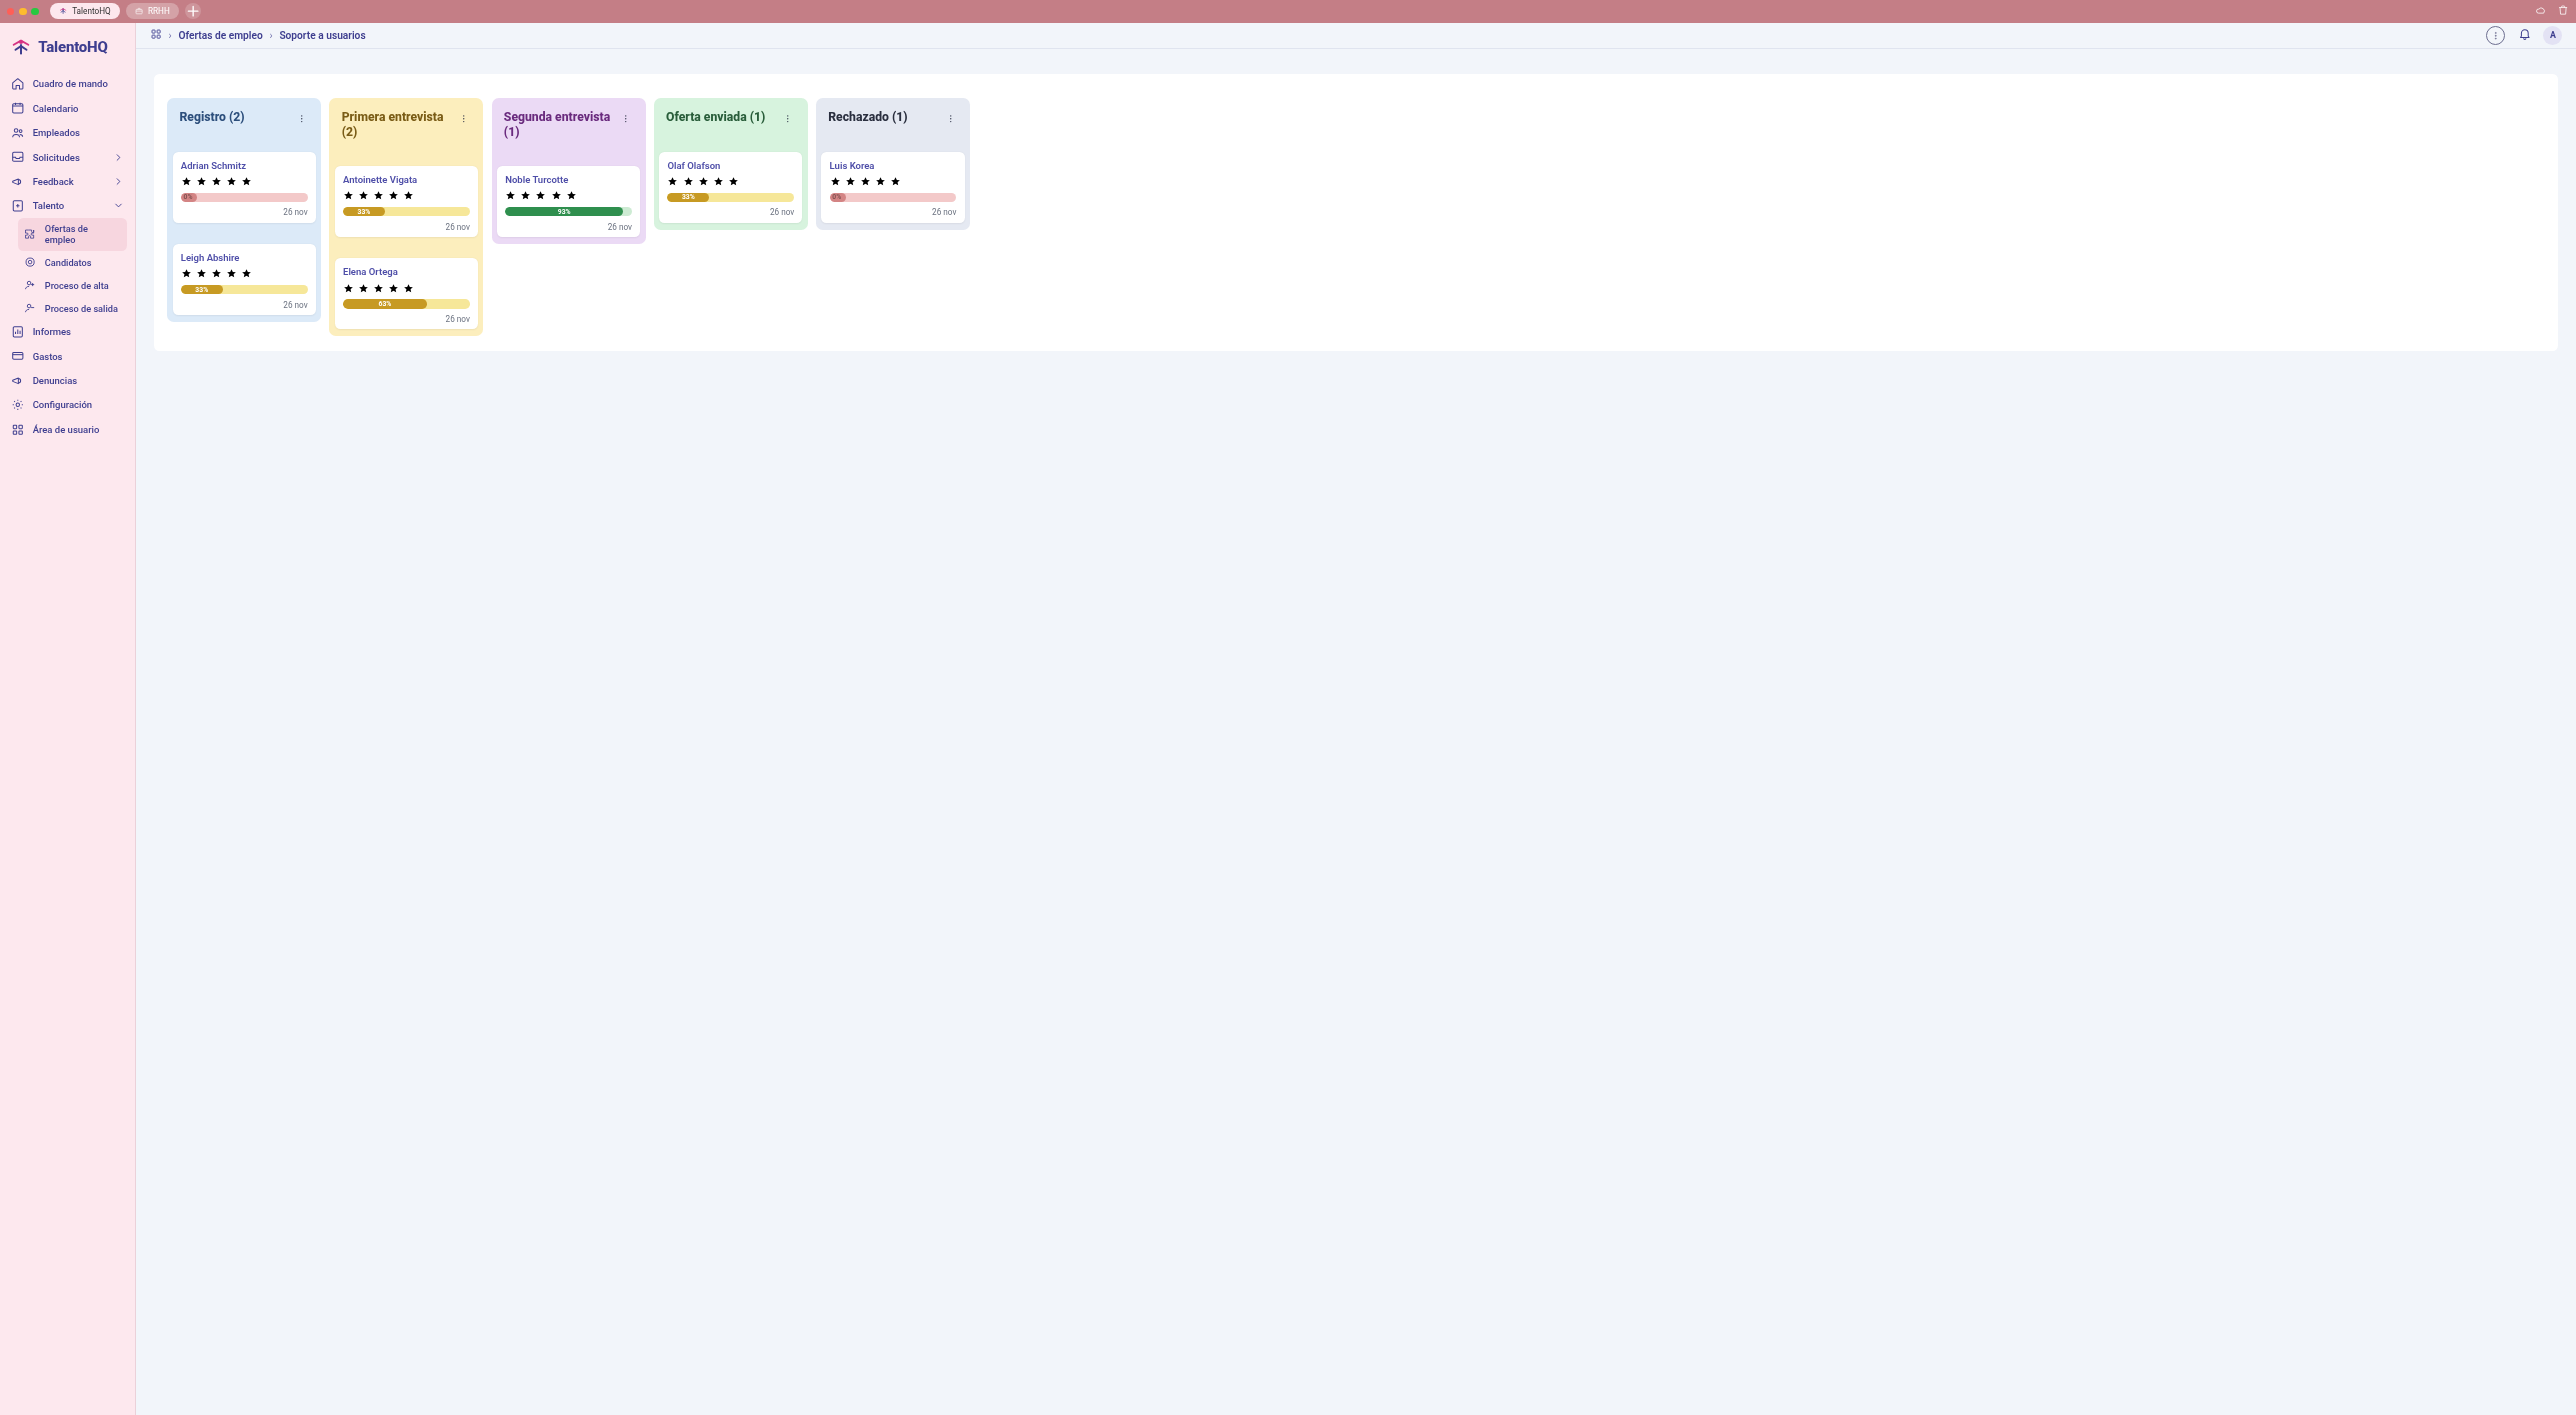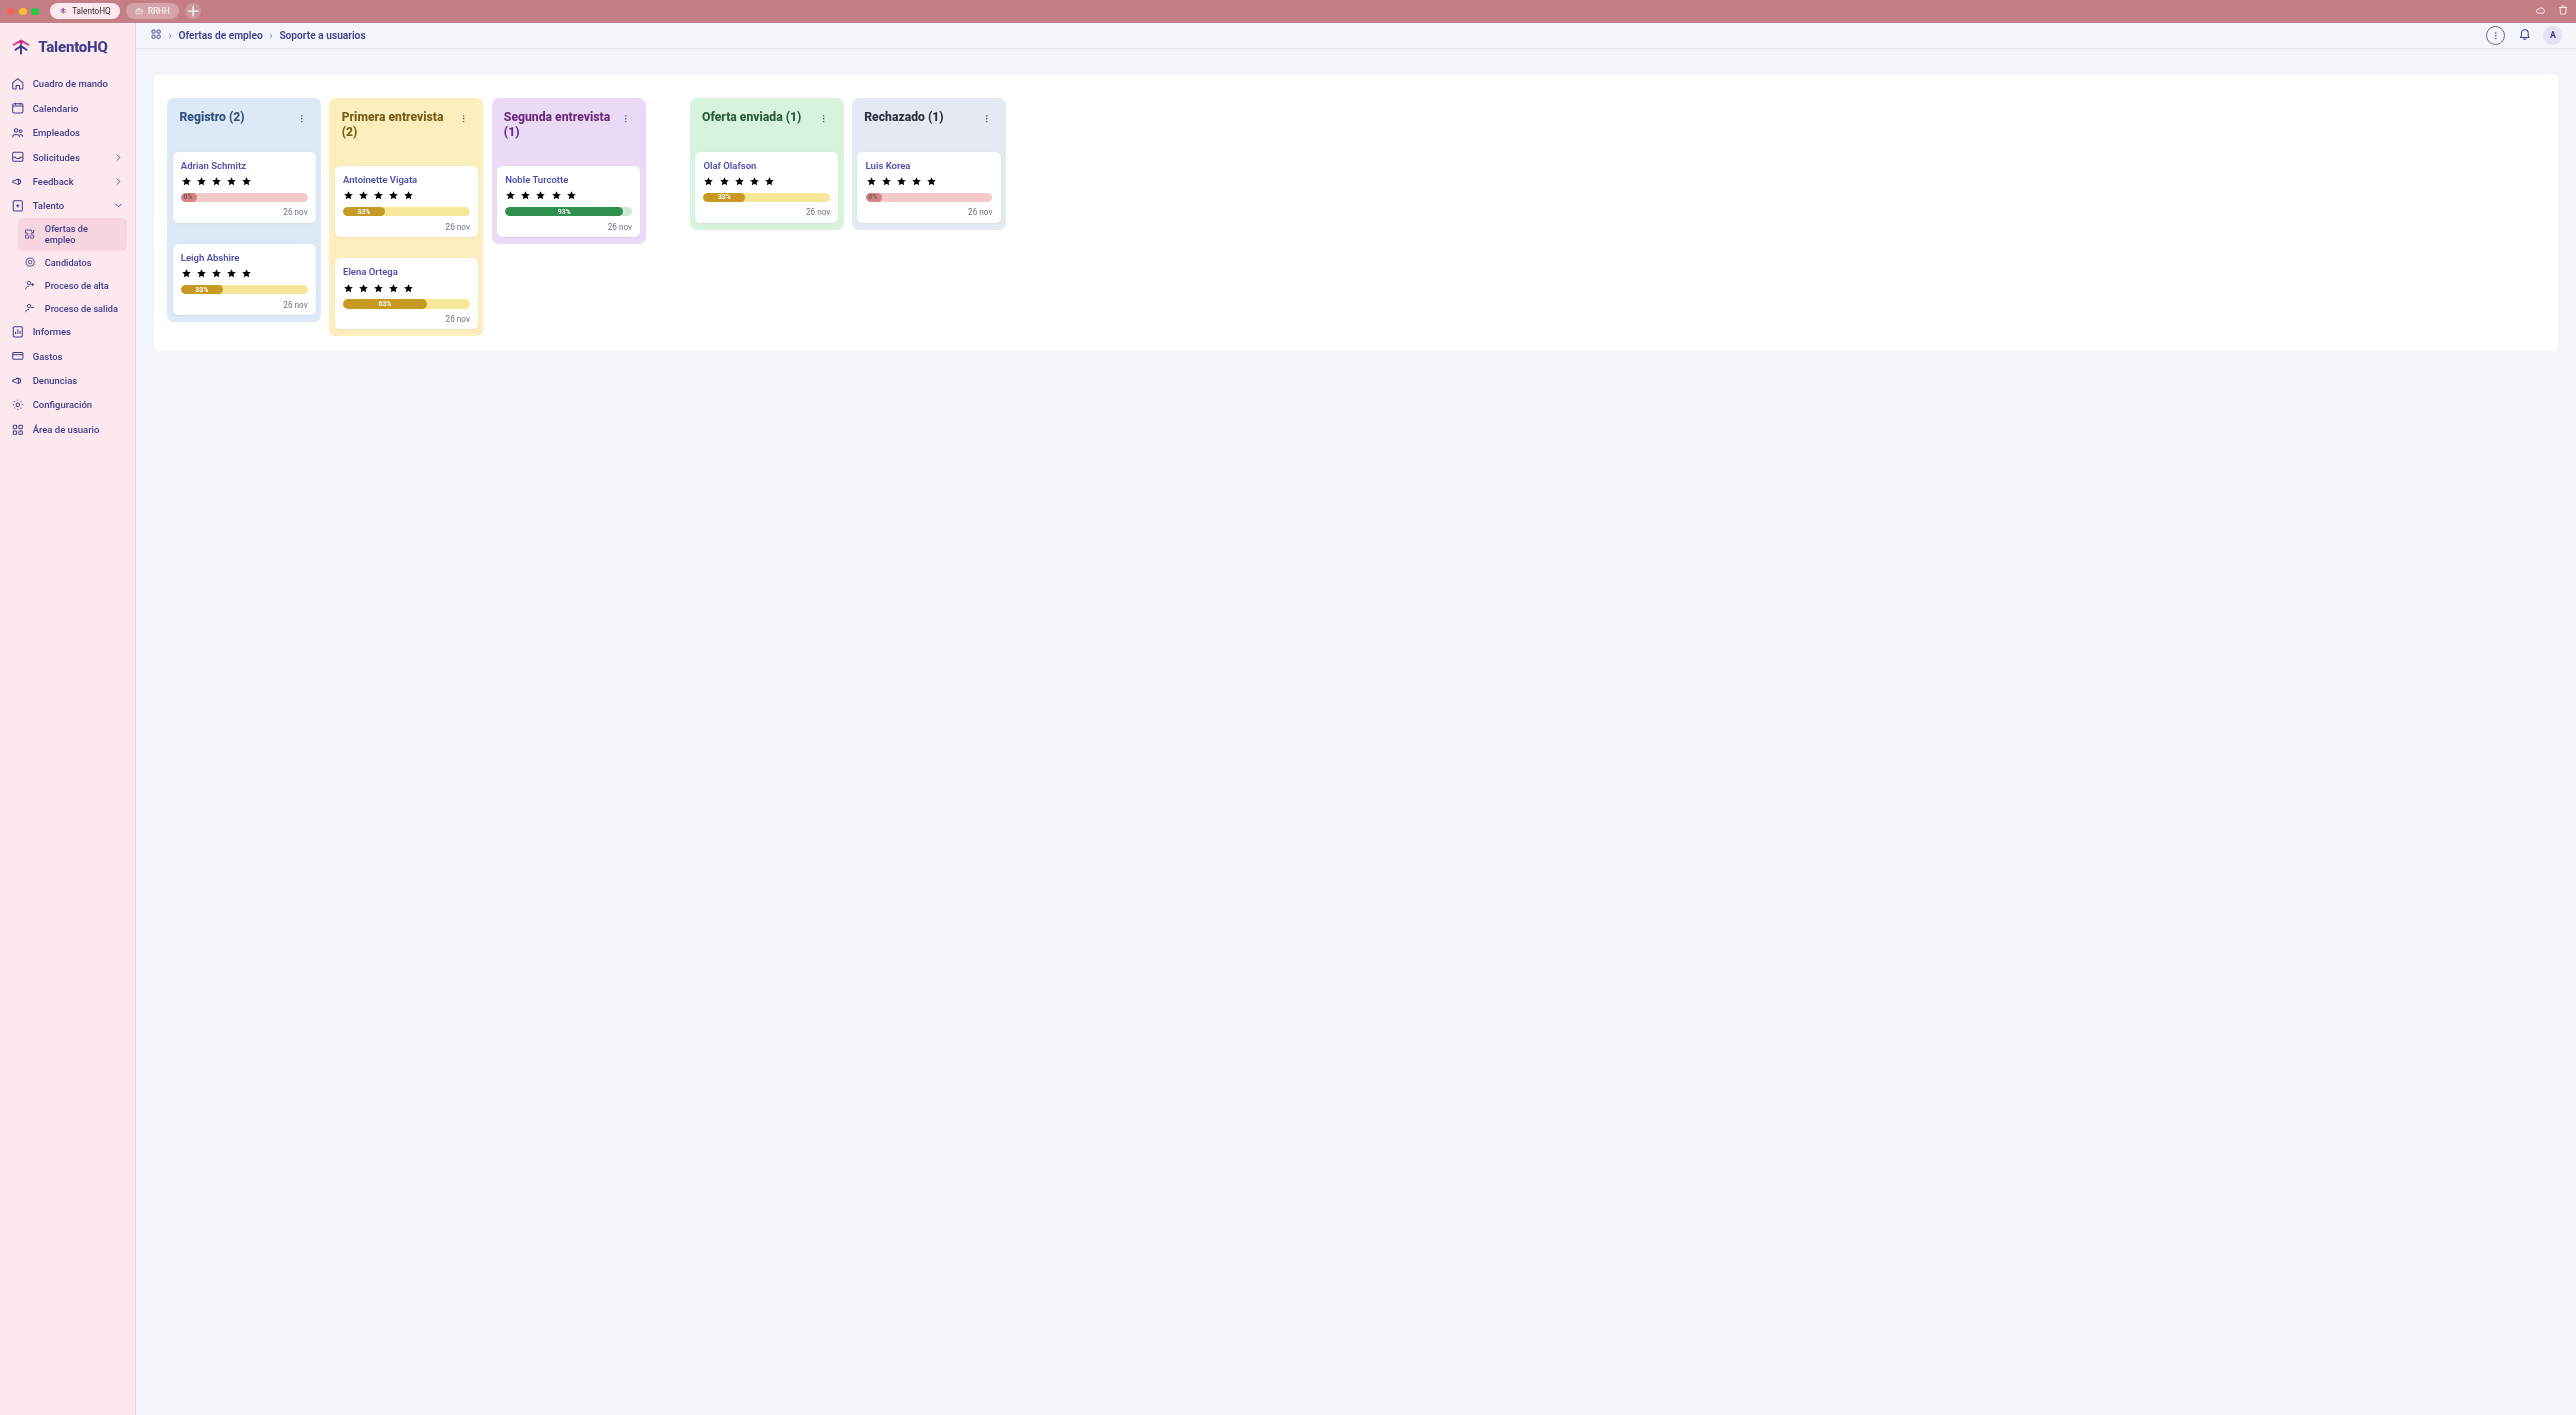--- a/index.html
+++ b/index.html
@@ -162,21 +162,21 @@
 
   .card-date { text-align:right; font-size:8.2px; color:#6b7280; }
 
   
   .theme-blue   { background: var(--col-blue); }
   .theme-blue   .kcol-title { color: var(--col-blue-h); }
   .theme-yellow { background: var(--col-yellow); }
   .theme-yellow .kcol-title { color: var(--col-yellow-h); }
   .theme-purple { background: var(--col-purple); }
   .theme-purple .kcol-title { color: var(--col-purple-h); }
-  .theme-green  { background: var(--col-green); margin-left: 36px; }
+  .theme-green  { background: var(--col-green); }
   .theme-green  .kcol-title { color: var(--col-green-h); }
   .theme-grey   { background: var(--col-grey); }
   .theme-grey   .kcol-title { color: var(--col-grey-h); }
 </style>
 </head>
 <body>
 
 <svg width="0" height="0" style="position:absolute">
   <defs>
     <g id="i-home">

